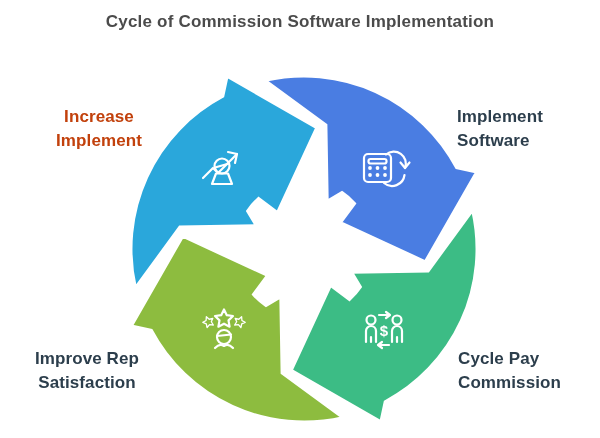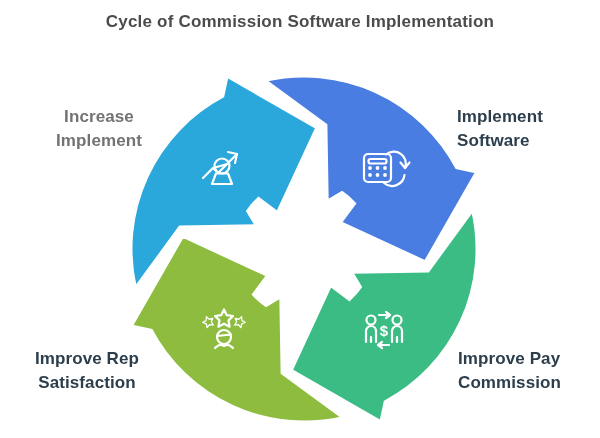--- a/index.html
+++ b/index.html
@@ -79,29 +79,29 @@
       </g>
       <g transform="translate(15.5,-7) rotate(22) scale(0.6)">
         <path d="M0,-9.5 L2.8,-3.8 L9,-3 L4.5,1.4 L5.6,7.7 L0,4.7 L-5.6,7.7 L-4.5,1.4 L-9,-3 L-2.8,-3.8 Z"></path>
       </g>
       <circle cx="0" cy="8" r="7"></circle>
       <path d="M -7 7 L 7 5.5"></path>
       <path d="M -9 19 Q -4.5 14 0 17 Q 4.5 14 9 19"></path>
     </g>
   </svg>
 
-  <div class="label lbl-tl" style="color: #737373;">
+  <div class="label lbl-tl" style="color: #c2410c;">
     <span>Increase</span>
     <span>Implement</span>
   </div>
   <div class="label lbl-tr" style="color: rgb(44, 62, 76);">
     <span>Implement</span>
     <span>Software</span>
   </div>
   <div class="label lbl-bl" style="color: rgb(44, 62, 76);">
     <span>Improve Rep</span>
     <span>Satisfaction</span>
   </div>
   <div class="label lbl-br" style="color: rgb(44, 62, 76);">
-    <span>Improve Pay</span>
+    <span>Cycle Pay</span>
     <span>Commission</span>
   </div>
 </div>
 
 </body></html>

